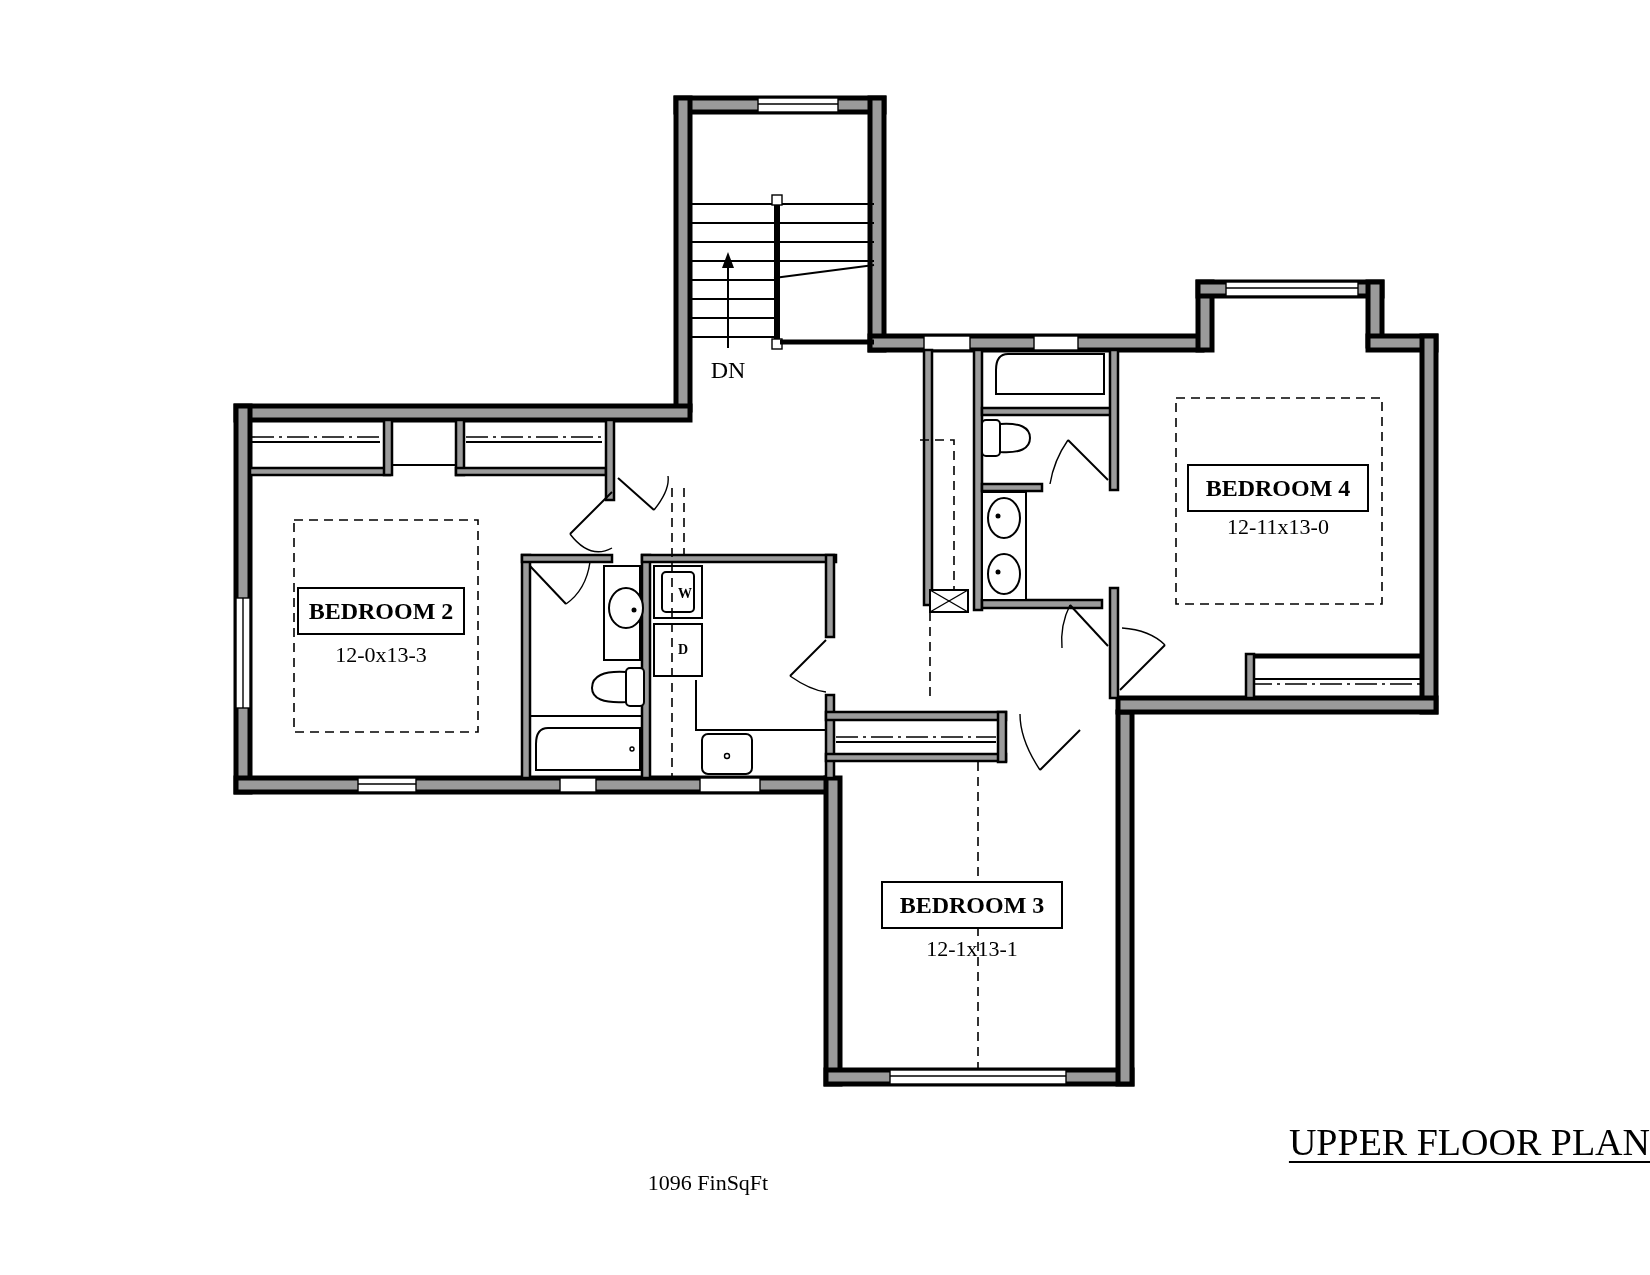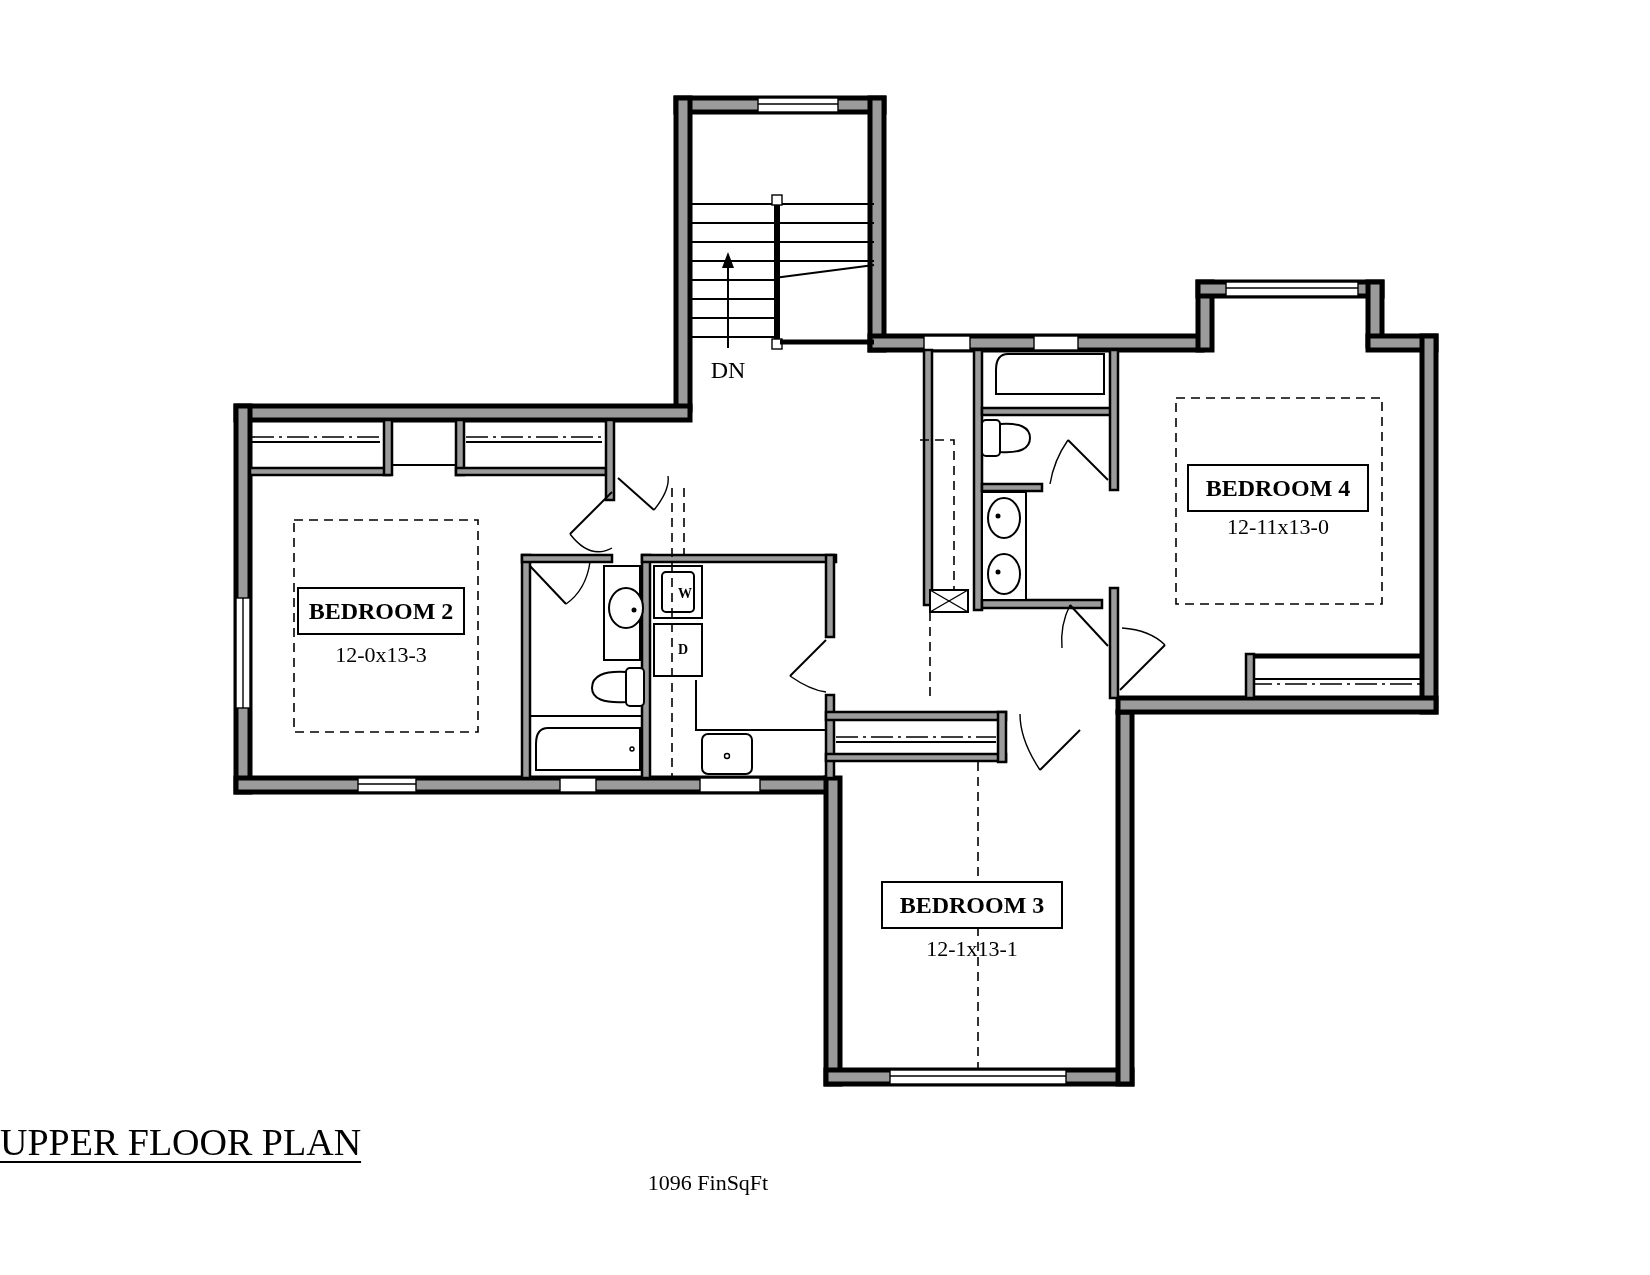--- a/index.html
+++ b/index.html
@@ -12,21 +12,21 @@
   .thick { stroke: #000; stroke-width: 5; fill: none; }
   .dash { stroke: #000; stroke-width: 1.6; fill: none; stroke-dasharray: 9 6; }
   .dashdot { stroke: #000; stroke-width: 1.6; fill: none; stroke-dasharray: 22 5 3 5; }
   .win { fill: #fff; stroke: #000; stroke-width: 1.4; }
   .fix { fill: #fff; stroke: #000; stroke-width: 2; }
   .label-box { fill: #fff; stroke: #000; stroke-width: 2; }
   .room-name { font-family: "Liberation Serif", "DejaVu Serif", serif; font-weight: bold; font-size: 24px; fill: #000; }
   .room-dim { font-family: "Liberation Serif", "DejaVu Serif", serif; font-size: 22px; fill: #000; }
   .small-lbl { font-family: "Liberation Serif", "DejaVu Serif", serif; font-size: 14px; font-weight: bold; fill: #000; }
   .dn-lbl { font-family: "Liberation Serif", "DejaVu Serif", serif; font-size: 24px; fill: #000; }
-  .title { position: absolute; left: 0; width: 1650px; text-align: left; top: 1120px; font-size: 38px; color: #000; }
+  .title { position: absolute; left: 0; width: 1650px; text-align: right; top: 1120px; font-size: 38px; color: #000; }
   .title span { text-decoration: underline; text-decoration-thickness: 2px; text-underline-offset: 6px; }
   .subtitle { position: absolute; left: 0; width: 1416px; text-align: center; top: 1170px; font-size: 22px; color: #000; }
 </style>
 </head>
 <body>
 
 <svg id="plan" viewBox="0 0 1650 1275" xmlns="http://www.w3.org/2000/svg">
 
   <g>
 

